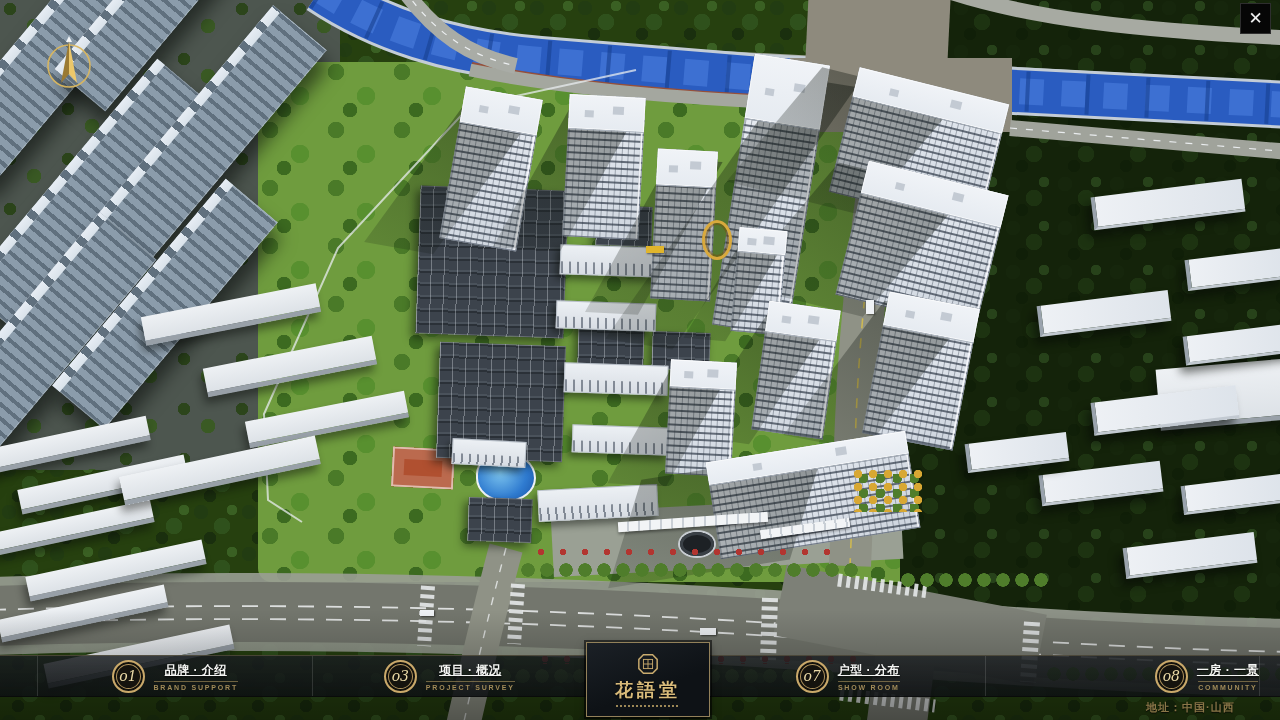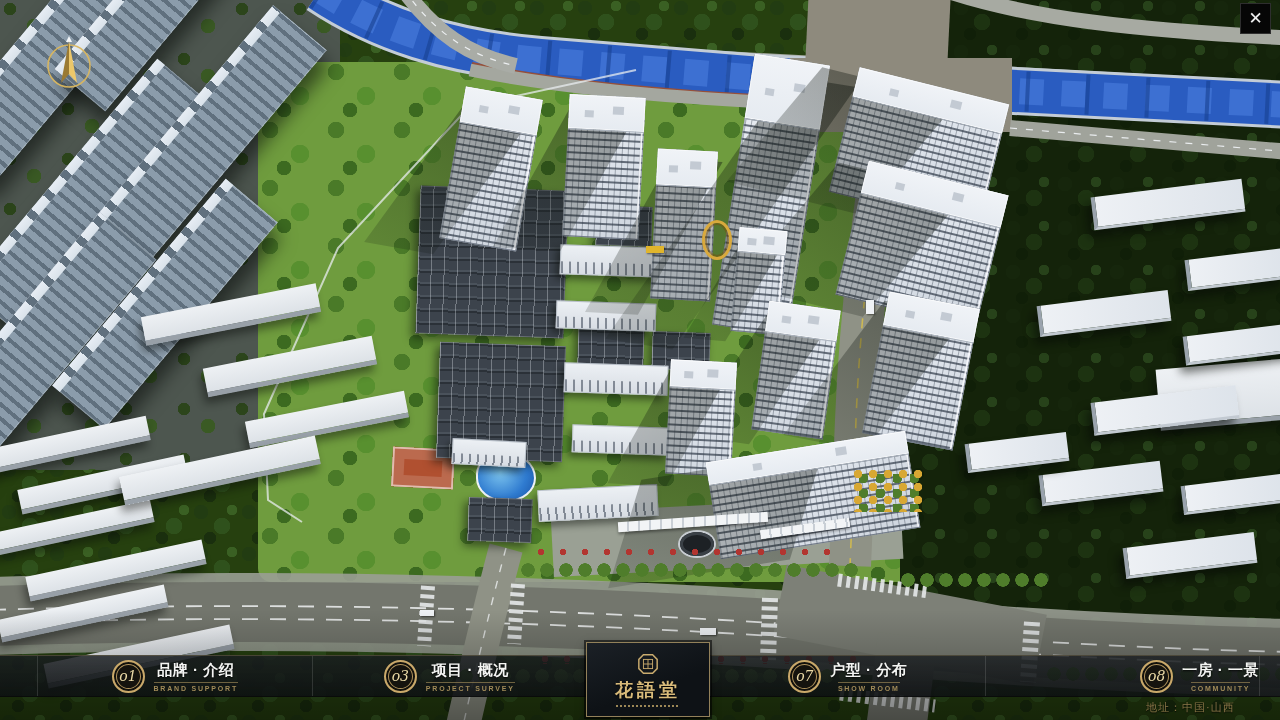--- a/index.html
+++ b/index.html
@@ -98,33 +98,33 @@
       border-top:1px solid rgba(175,158,116,.35);border-bottom:1px solid rgba(0,0,0,.65);}
   .mi{flex:1 1 0;display:flex;align-items:center;justify-content:center;gap:9px;
       border-left:1px solid rgba(235,235,235,.14);cursor:pointer;min-width:0;}
   .mi.last{border-right:1px solid rgba(235,235,235,.14);justify-content:flex-end;}
   .badge{width:29px;height:29px;border-radius:50%;flex:0 0 auto;
       border:2px solid #caa96a;background:#15130e;color:#ead9a6;
       box-shadow:inset 0 0 0 2px #11100c, inset 0 0 0 3px rgba(202,169,106,.85);
       display:flex;align-items:center;justify-content:center;
       font:italic 14px "DejaVu Serif",serif;}
   .mi-text{display:flex;flex-direction:column;align-items:center;min-width:0;}
-  .zh{font-weight:bold;font-size:15px;color:#f4f5f3;letter-spacing:.5px;white-space:nowrap;
-      text-shadow:0 1px 2px rgba(0,0,0,.85);}
+  .zh{font-weight:bold;font-size:12px;color:#f4f5f3;letter-spacing:.5px;white-space:nowrap;
+      text-shadow:0 1px 2px rgba(0,0,0,.85);text-decoration:underline;}
   .en{font-weight:bold;font-size:7px;color:#a08a58;letter-spacing:1.8px;margin-top:2px;
       padding-top:2px;border-top:1px solid rgba(160,138,88,.65);white-space:nowrap;text-align:center;}
   .mlogo{flex:0 0 122px;align-self:flex-start;margin-top:-14px;height:73px;z-index:2;
       background:linear-gradient(160deg,#1b2026,#0e1216 60%);
       border:1px solid #93815a;box-shadow:0 0 0 2px rgba(0,0,0,.55), 0 3px 8px rgba(0,0,0,.5);
       display:flex;flex-direction:column;align-items:center;justify-content:center;gap:3px;cursor:pointer;}
   .logo-title{font:bold 18px "DejaVu Serif",serif;color:#d9bb7a;letter-spacing:4px;
       text-shadow:0 1px 2px #000;white-space:nowrap;}
   .logo-rule{width:64px;height:2px;
       background:repeating-linear-gradient(90deg,#9c8756 0 2px, transparent 2px 4px);}
-  #address{position:absolute;z-index:10;left:1146px;top:700px;font-weight:normal;font-size:11px;
+  #address{position:absolute;z-index:10;left:1146px;top:700px;font-weight:bold;font-size:11px;
       color:#8a7648;letter-spacing:1px;text-shadow:0 1px 1px rgba(0,0,0,.8);white-space:nowrap;}
 </style>
 </head>
 <body>
 
 <div id="stage">
   <div id="scene" style="position:absolute;inset:0;overflow:hidden;">
 
     <div class="zn forest" style="left:0;top:0;width:1280px;height:720px;"></div>
     <div class="zn grey-ground" style="left:0;top:0;width:340px;height:470px;"></div>

